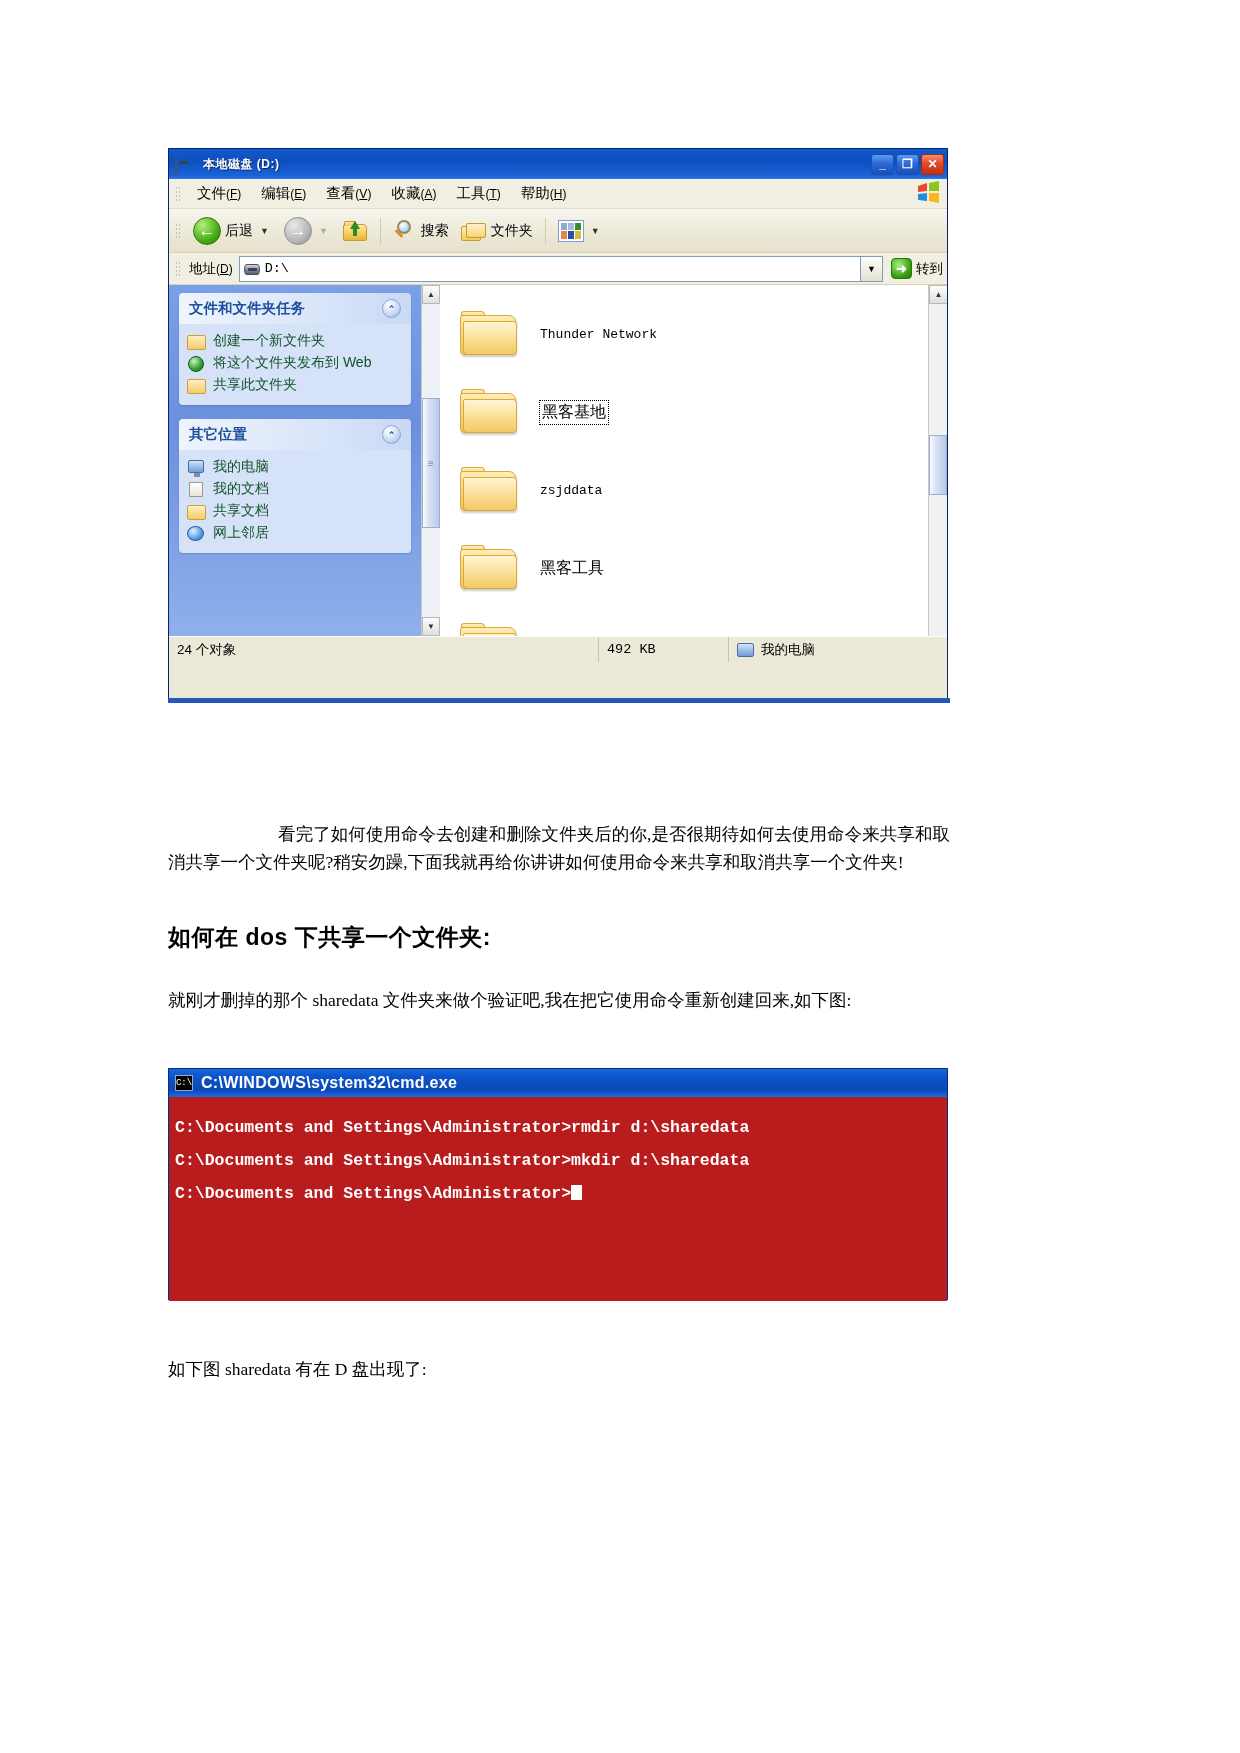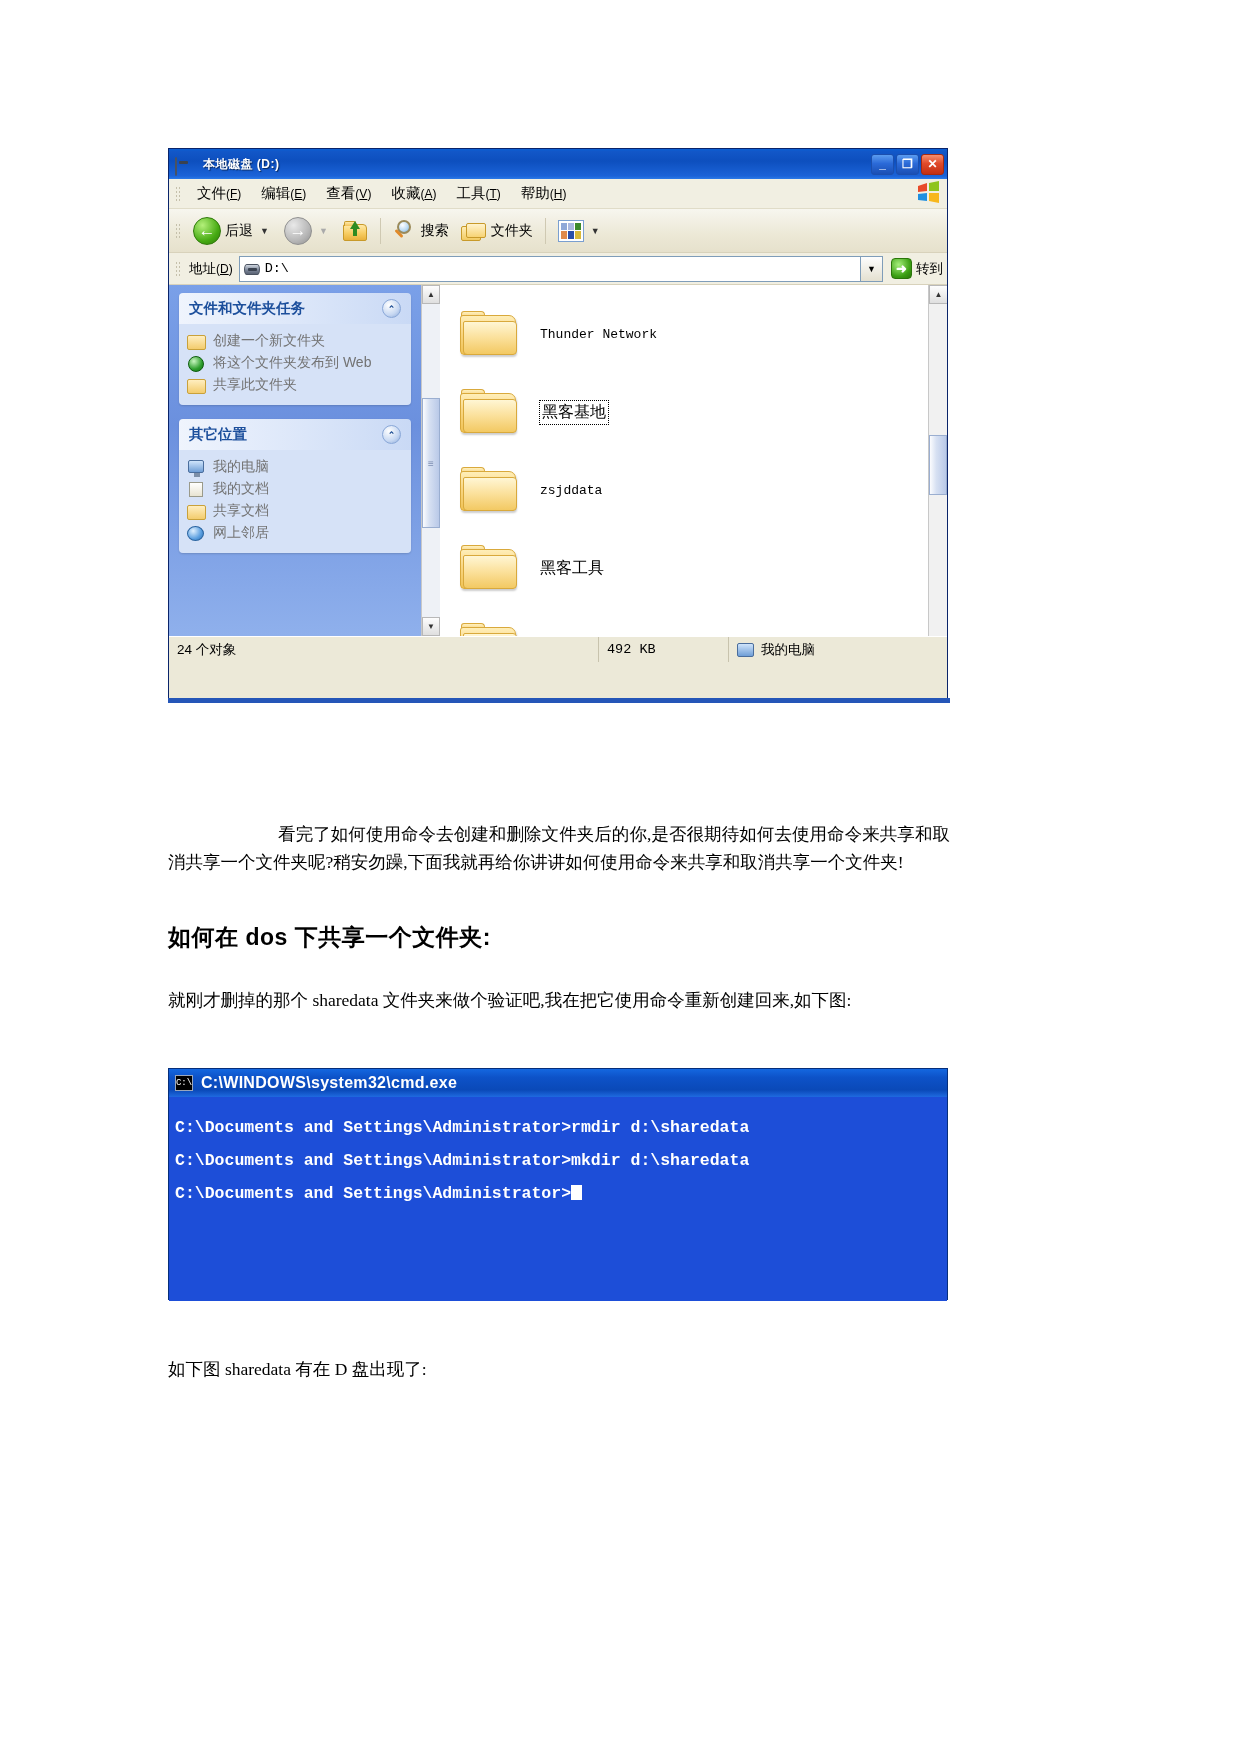--- a/index.html
+++ b/index.html
@@ -142,21 +142,21 @@
     padding:6px 10px; font-weight:bold; font-size:14.5px; color:#1c4f9c;
     display:flex; align-items:center;
   }
   .chev {
     margin-left:auto; width:19px;height:19px;border-radius:50%;
     background:radial-gradient(circle at 35% 30%,#ffffff,#c7d8f2 60%,#8aa8d8);
     border:1px solid #8aa8d8; display:flex;align-items:center;justify-content:center;
     font-size:9px;color:#13468f;
   }
   .panel-body { background:#d6e2f7; padding:6px 8px 9px 8px; }
-  .p-item { display:flex; align-items:flex-start; gap:7px; padding:2px 0; font-size:14px; color:#737373; line-height:1.15;}
+  .p-item { display:flex; align-items:flex-start; gap:7px; padding:2px 0; font-size:14px; color:#14532d; line-height:1.15;}
   .p-item .ico { width:19px;height:17px;flex:0 0 19px; position:relative; margin-top:1px;}
   .pf { position:absolute; inset:2px 0 0 0; background:linear-gradient(to bottom,#ffeec0,#f3cc6d);border:1px solid #c9a13a;border-radius:2px;}
   .pf:before{content:"";position:absolute;top:-3px;left:0;width:8px;height:3px;background:#f7d municipal;}
   .globe {position:absolute;left:1px;top:1px;width:16px;height:16px;border-radius:50%;
     background:radial-gradient(circle at 35% 30%,#c9f6c0,#2e9e2e 60%,#127012);border:1px solid #0d5c0d;}
   .mini-doc{position:absolute;left:2px;top:1px;width:14px;height:15px;background:linear-gradient(to bottom,#fff,#e8e4d2);border:1px solid #9a9a8a;}
   .monitor{position:absolute;left:1px;top:1px;width:16px;height:13px;border-radius:2px;
     background:linear-gradient(to bottom,#cfe4fb,#6f9ed6);border:1px solid #4a6d9c;}
   .monitor:after{content:"";position:absolute;left:5px;top:12px;width:6px;height:4px;background:#7d8fa8;}
   .netglobe{position:absolute;left:0;top:1px;width:17px;height:15px;border-radius:50%;
@@ -233,21 +233,21 @@
   }
   .cmd-title {
     height:28px; background:linear-gradient(to bottom,#1467e0 0%,#0d52c8 30%,#0a49b8 75%,#1f6ae0 100%);
     display:flex; align-items:center; padding-left:6px; gap:8px;
   }
   .cmd-ico { width:18px;height:16px;background:#000;border:1px solid #9aa6bb;
     color:#fff;font-size:9px;font-family:"Liberation Mono",monospace;display:flex;align-items:center;justify-content:center;}
   .cmd-title-text { color:#fff; font-weight:bold; font-size:16px;
     font-family:"Liberation Sans", sans-serif; letter-spacing:0.3px;}
   .cmd-body {
-    background:#1d4ed8; height:204px; padding:14px 0 0 6px;
+    background:#b91c1c; height:204px; padding:14px 0 0 6px;
     font-family:"Liberation Mono", monospace; font-size:16.5px;
     color:#fff; font-weight:bold; line-height:2.0;
   }
   .cursor { display:inline-block; width:11px; height:15px; background:#fff; vertical-align:-2px; }
 </style>
 </head>
 <body>
 
 <div class="page">
 

